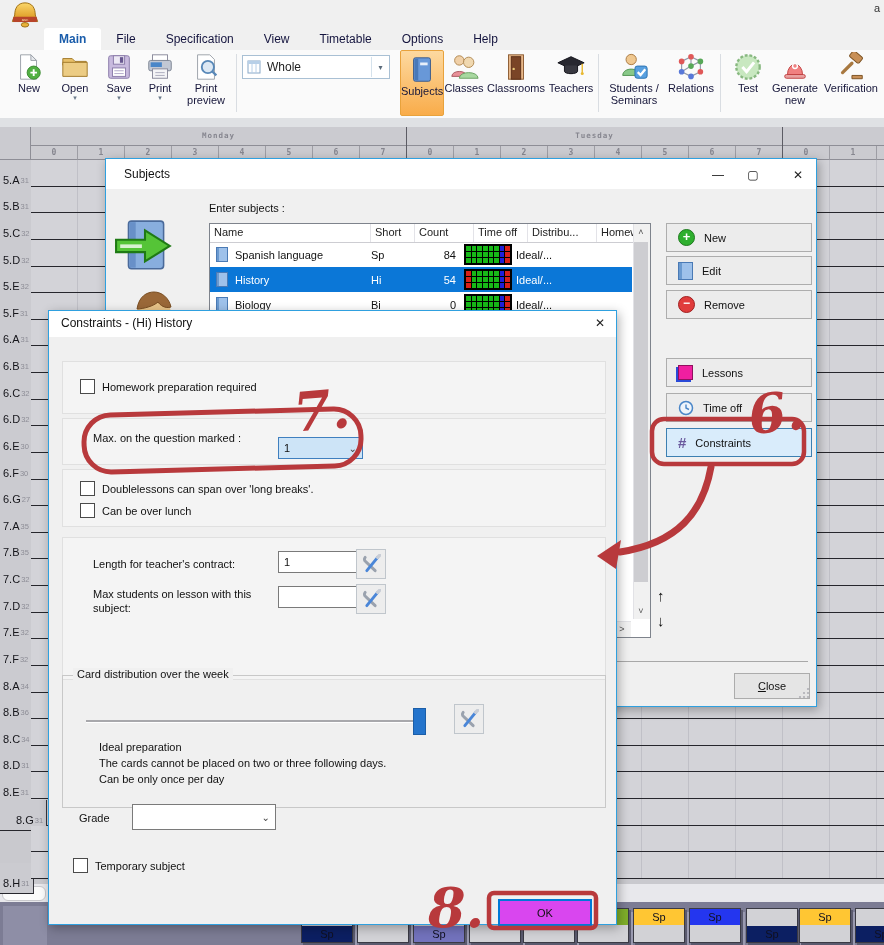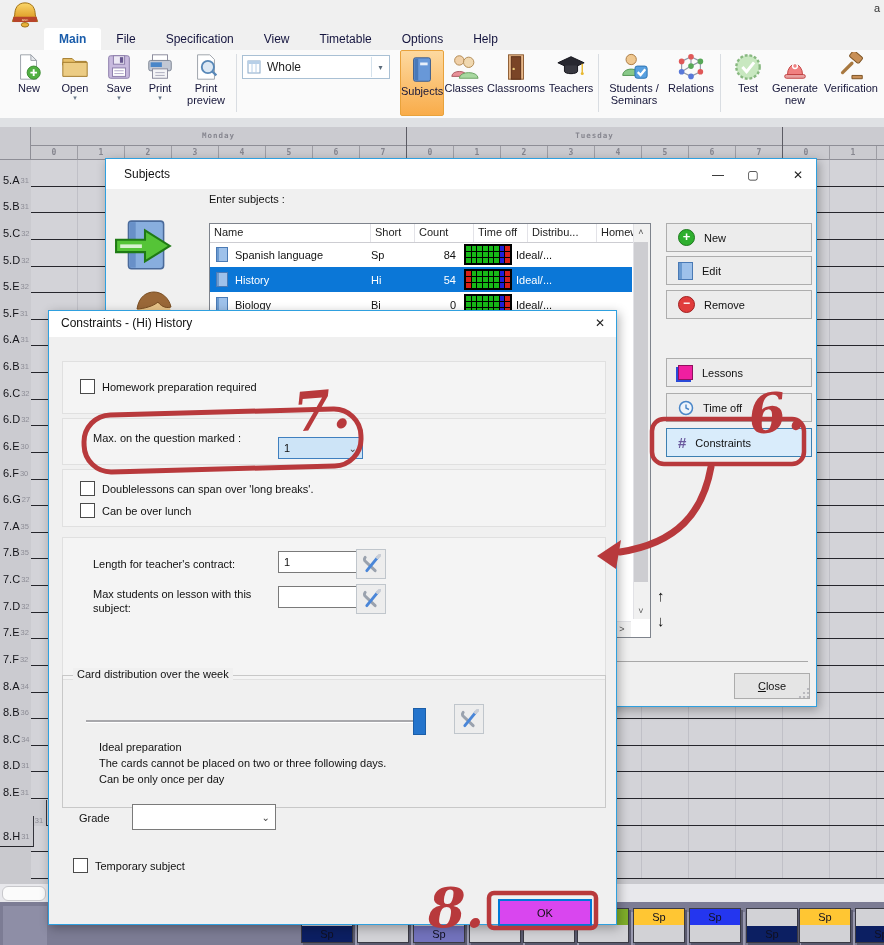--- a/index.html
+++ b/index.html
@@ -429,21 +429,21 @@
       <div class="tt-lab" style="left: 0px; top: 681.12px; width: 30px; height: 25.63px;">
         <span>8.F</span>
         <span class="tt-students">31</span>
       </div>
       <div class="tt-cells" style="left: 31px; top: 681.12px; width: 853px; height: 25.63px;"></div>
       <div class="tt-lab" style="left: 0px; top: 682px; width: 30px; height: 25.63px; padding-left: 16px;">
         <span>8.G</span>
         <span class="tt-students">31</span>
       </div>
       <div class="tt-cells" style="left: 31px; top: 707.75px; width: 853px; height: 25.63px;"></div>
-      <div class="tt-lab" style="left: 0px; top: 698px; width: 30px; height: 25.63px;">
+      <div class="tt-lab" style="left: 0px; top: 745px; width: 30px; height: 25.63px;">
         <span>8.H</span>
         <span class="tt-students">31</span>
       </div>
       <div class="tt-cells" style="left: 31px; top: 734.38px; width: 853px; height: 25.63px;"></div>
     </div>
 
   <div class="cards-panel">
     <div class="cards-left"></div>
   <div class="card" style="left: 301px;">
         <div class="band bottom" style="background: rgb(12, 31, 98);">
@@ -489,21 +489,21 @@
     </div>
 
   <div class="dlg" style="left:105px;top:158px;width:710px;height:547px;z-index:10">
     <div class="dtitle" style="height:30px">
       <span class="abs" style="left:18px;top:8px">Subjects</span>
     </div>
     <div class="winbtn" style="left:598px;top:7px">—</div>
     <div class="winbtn" style="left:633px;top:7px">▢</div>
     <div class="winbtn" style="left:678px;top:7px">✕</div>
 
-    <div class="lbl" style="left:103px;top:34px">Enter subjects :</div>
+    <div class="lbl" style="left:103px;top:43px">Enter subjects :</div>
 
     <svg class="abs" style="left:8px;top:58px;width:62px;height:62px" viewBox="0 0 60 60">
       <rect x="14" y="4" width="34" height="46" rx="3" fill="#88aede" stroke="#4a6a9a" stroke-width="1.5"></rect>
       <rect x="15" y="5" width="6" height="44" fill="#6890c8"></rect>
       <polygon points="2,22 30,22 30,13 54,28 30,43 30,34 2,34" fill="#55c437" stroke="#1f7a14" stroke-width="2"></polygon>
       <rect x="6" y="26.5" width="21" height="3.5" fill="#d8f2d0"></rect>
     </svg>
     <svg class="abs" style="left:22px;top:126px;width:52px;height:40px" viewBox="0 0 52 40">
       <ellipse cx="26" cy="28" rx="17" ry="15" fill="#e8c488"></ellipse>
       <path d="M9 24 c2 -13 10 -17 17 -17 c8 0 15 6 17 15 c-6 2 -11 -2 -13 -5 c-4 4 -15 7 -21 7 z" fill="#9a6838" stroke="#7a4e22"></path>

